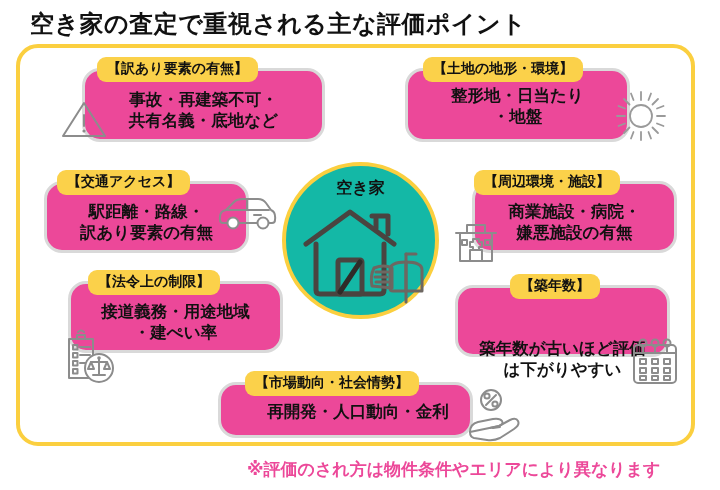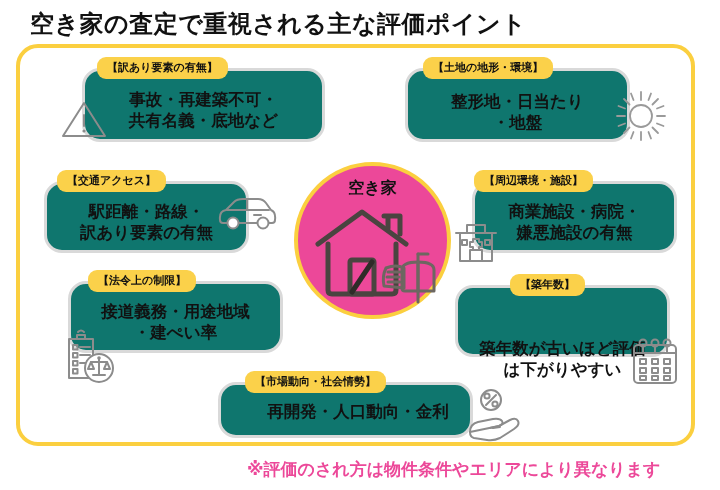--- a/index.html
+++ b/index.html
@@ -34,62 +34,62 @@
 
   
   .footnote{
     position:absolute;left:247px;top:458px;
     font-size:17px;font-weight:bold;
     color:#ec4899;white-space:nowrap;
   }
 
   
   .centre{
-    position:absolute;left:294px;top:162px;
+    position:absolute;left:282px;top:162px;
     width:157px;height:157px;
     border:4px solid #FBCF3F;
     border-radius:50%;
     box-sizing:border-box;
-    background:#ec4899;
+    background:#14b8a6;
     z-index:6;
   }
   .centre-label{
     position:absolute;left:0;right:0;top:12px;
     text-align:center;
     font-size:16px;font-weight:bold;
     color:#111;
   }
   .centre-art{
     position:absolute;left:8px;top:32px;
     width:140px;height:112px;
   }
 
   
   .card{
     position:absolute;
     border:3px solid #D9D9D9;
     border-radius:18px;
     box-sizing:border-box;
-    background:#0f766e;
+    background:#ec4899;
     z-index:3;
   }
   .card-body{
     position:absolute;left:0;right:0;
     text-align:center;
     font-size:16.5px;font-weight:bold;
     line-height:1.28;
     color:#111111;
     white-space:pre-line;
   }
   .badge{
     position:absolute;
     background:#FBD14A;
     border-radius:9px;
     padding:3px 10px 4px 10px;
-    font-size:11px;font-weight:bold;
+    font-size:14px;font-weight:bold;
     color:#111111;
     white-space:nowrap;
     z-index:5;
   }
   .icon{
     position:absolute;
     z-index:7;
   }
   .icon svg{display:block;}
 </style>
@@ -135,21 +135,21 @@
     <svg viewBox="0 0 48 42" width="48" height="42">
       <g fill="none" stroke="#8C8C8C" stroke-width="2" stroke-linejoin="round" stroke-linecap="round">
         <path d="M24 5 L45 38 L3 38 Z"></path>
         <path d="M24 17 L24 28"></path>
       </g>
       <circle cx="24" cy="33" r="1.6" fill="#8C8C8C"></circle>
     </svg>
   </div>
 
   <div class="card" style="left:405px;top:68px;width:225px;height:74px;">
-    <div class="card-body" style="top:20px;">整形地・日当たり
+    <div class="card-body" style="top:14px;">整形地・日当たり
 ・地盤</div>
   </div>
   <div class="badge" style="left:423px;top:57px;">【土地の地形・環境】</div>
   <div class="icon" style="left:613px;top:88px;width:56px;height:56px;">
     <svg viewBox="0 0 56 56" width="56" height="56">
       <g fill="none" stroke="#9a9a9a" stroke-width="1.8" stroke-linecap="round">
         <circle cx="28" cy="28" r="11"></circle>
         <path d="M28 4 L28 12 M28 44 L28 52 M4 28 L12 28 M44 28 L52 28
                  M11 11 L16.5 16.5 M39.5 39.5 L45 45 M45 11 L39.5 16.5 M16.5 39.5 L11 45
                  M18 5.5 L20.5 12 M35.5 44 L38 50.5 M5.5 38 L12 35.5 M44 20.5 L50.5 18

